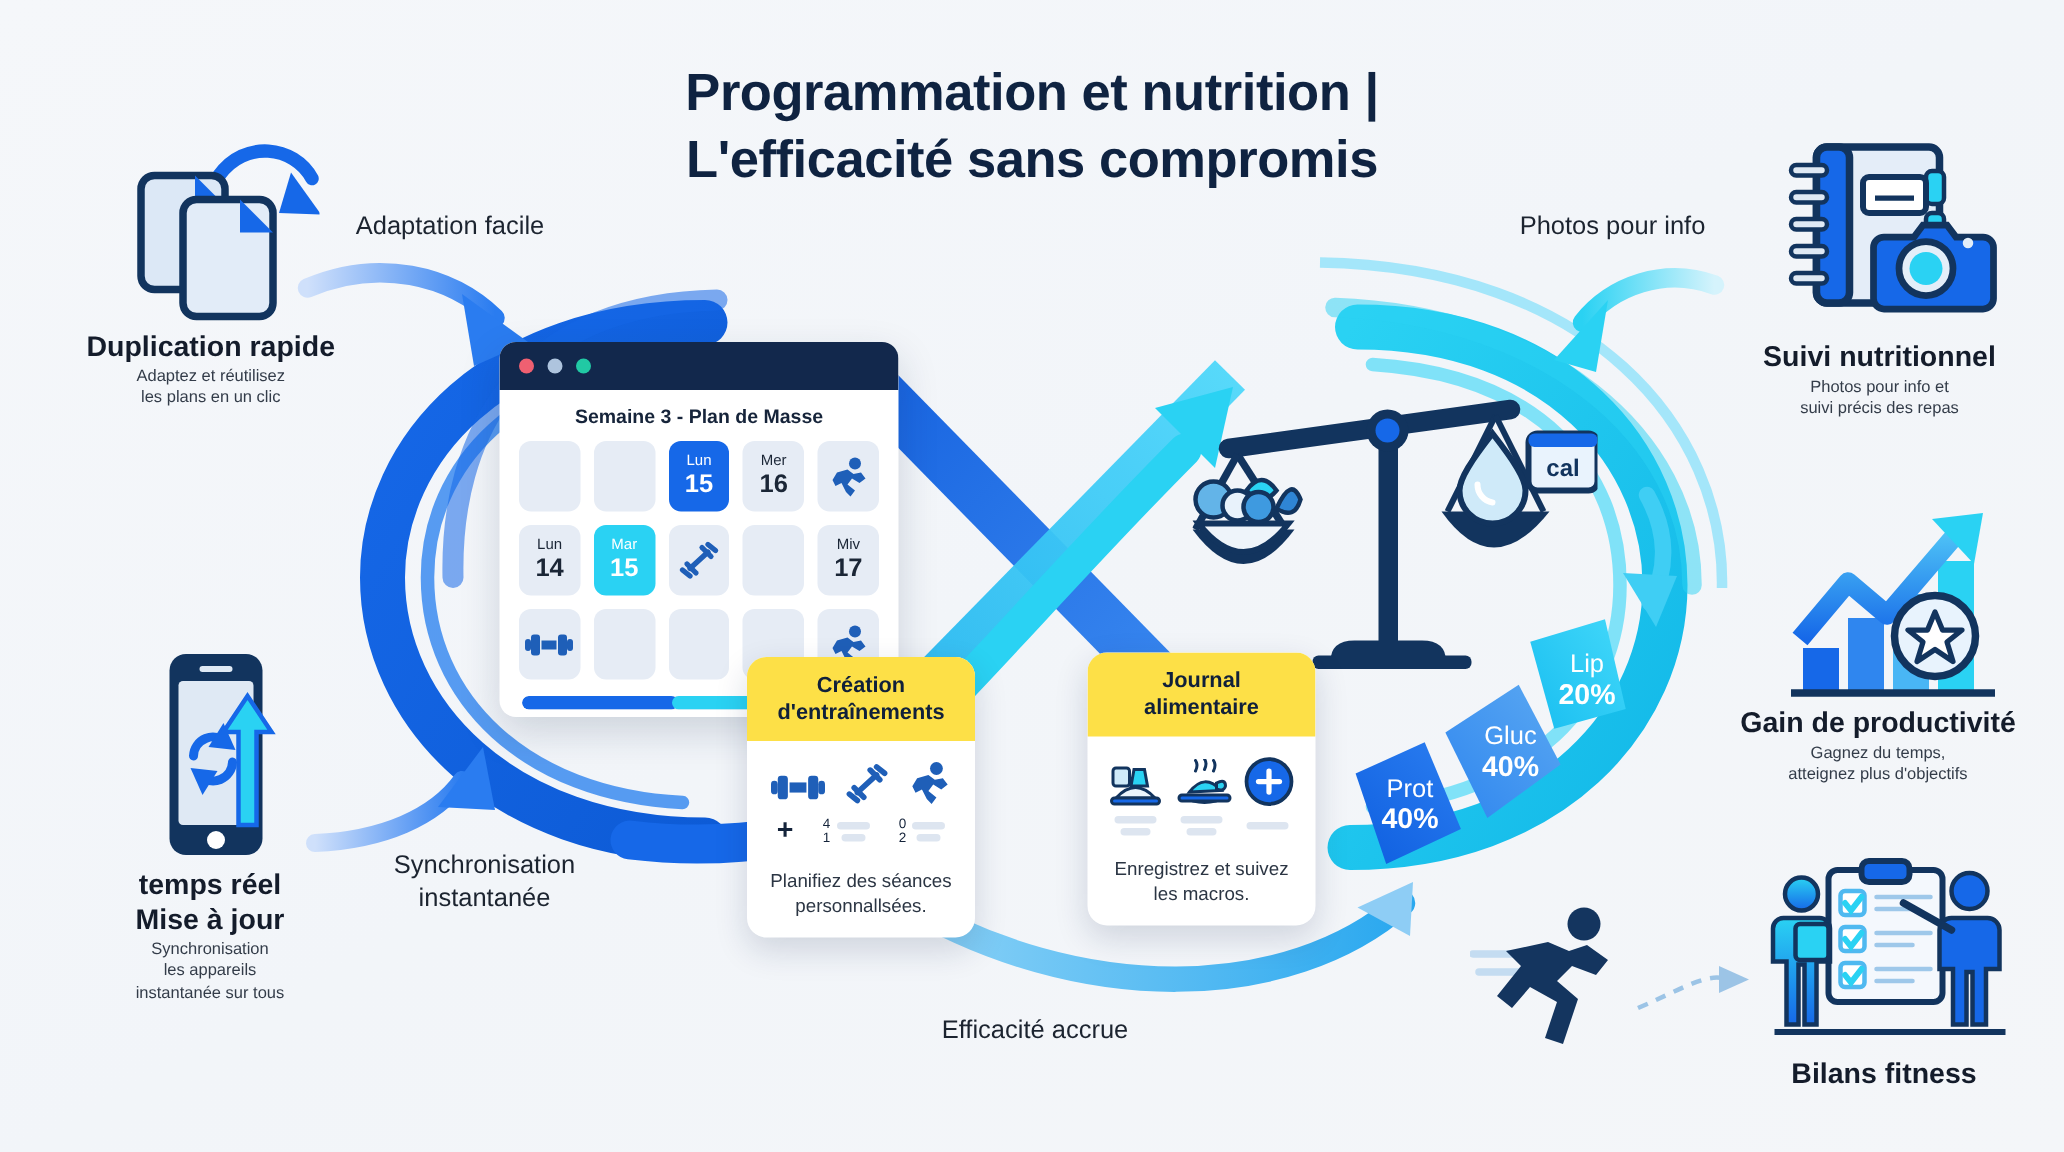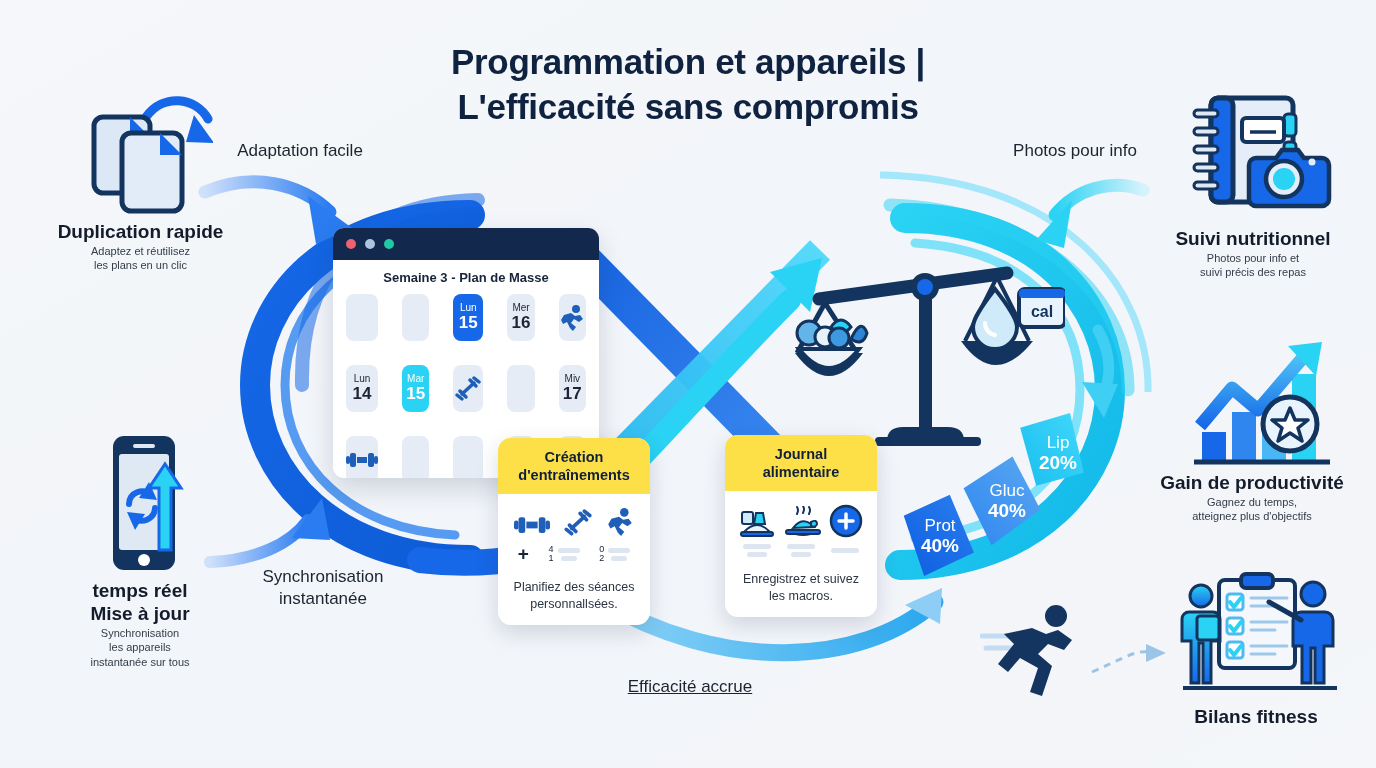--- a/index.html
+++ b/index.html
@@ -81,21 +81,21 @@
   #cal-title {
     text-align: center;
     font-size: 13px;
     font-weight: bold;
     color: #16243a;
     margin-bottom: 9px;
   }
   #calgrid {
     display: grid;
     grid-template-columns: repeat(5, 1fr);
-    gap: 24px;
+    gap: 9px;
   }
   .cell {
     height: 47px;
     background: #e6ecf5;
     border-radius: 8px;
     display: flex; flex-direction: column;
     align-items: center; justify-content: center;
     color: #1b2636;
   }
   .cell .dw { font-size: 10px; line-height: 1.1; }
@@ -217,21 +217,21 @@
     <polygon points="1072,200 1036,240 1064,248" fill="#2ad2f3"></polygon>
 
     <path d="M1098,330 C1112,355 1112,380 1100,402" fill="none" stroke="#3fcef4" stroke-width="11" stroke-linecap="round"></path>
     <polygon points="1082,382 1104,418 1118,384" fill="#3fcef4"></polygon>
 
     <path d="M1092,672 C1120,660 1135,650 1148,652" fill="none" stroke="#9cc4e6" stroke-width="3" stroke-dasharray="7 6"></path>
     <polygon points="1146,644 1166,653 1146,662" fill="#9cc4e6"></polygon>
   </svg>
 
   <div id="title">
-    <span>Programmation et appareils |</span>
+    <span>Programmation et nutrition |</span>
     <span class="l2">L'efficacité sans compromis</span>
   </div>
 
   <div class="feature" style="left:18px; top:85px; width:245px;">
     <div class="ficon">
       <svg width="145" height="130" viewBox="0 0 145 130">
         <path d="M78,32 C95,8 128,12 140,34" fill="none" stroke="#1668e8" stroke-width="9" stroke-linecap="round"></path>
         <polygon points="126,30 146,58 118,57" fill="#1668e8"></polygon>
         <rect x="26" y="32" width="56" height="76" rx="9" fill="#dce8f6" stroke="#12345e" stroke-width="5"></rect>
         <path d="M62,32 L82,52 L62,52 Z" fill="#1668e8"></path>
@@ -624,15 +624,15 @@
 
   <div class="flowlabel" style="left:210px; top:140px; width:180px;">Adaptation facile</div>
 
   <div class="flowlabel" style="left:228px; top:566px; width:190px;">
     <div>Synchronisation</div>
     <div>instantanée</div>
   </div>
 
   <div class="flowlabel" style="left:985px; top:140px; width:180px;">Photos pour info</div>
 
-  <div class="flowlabel" style="left:600px; top:676px; width:180px;text-decoration:underline;">Efficacité accrue</div>
+  <div class="flowlabel" style="left:600px; top:676px; width:180px;">Efficacité accrue</div>
 
 </div>
 
 </body></html>

